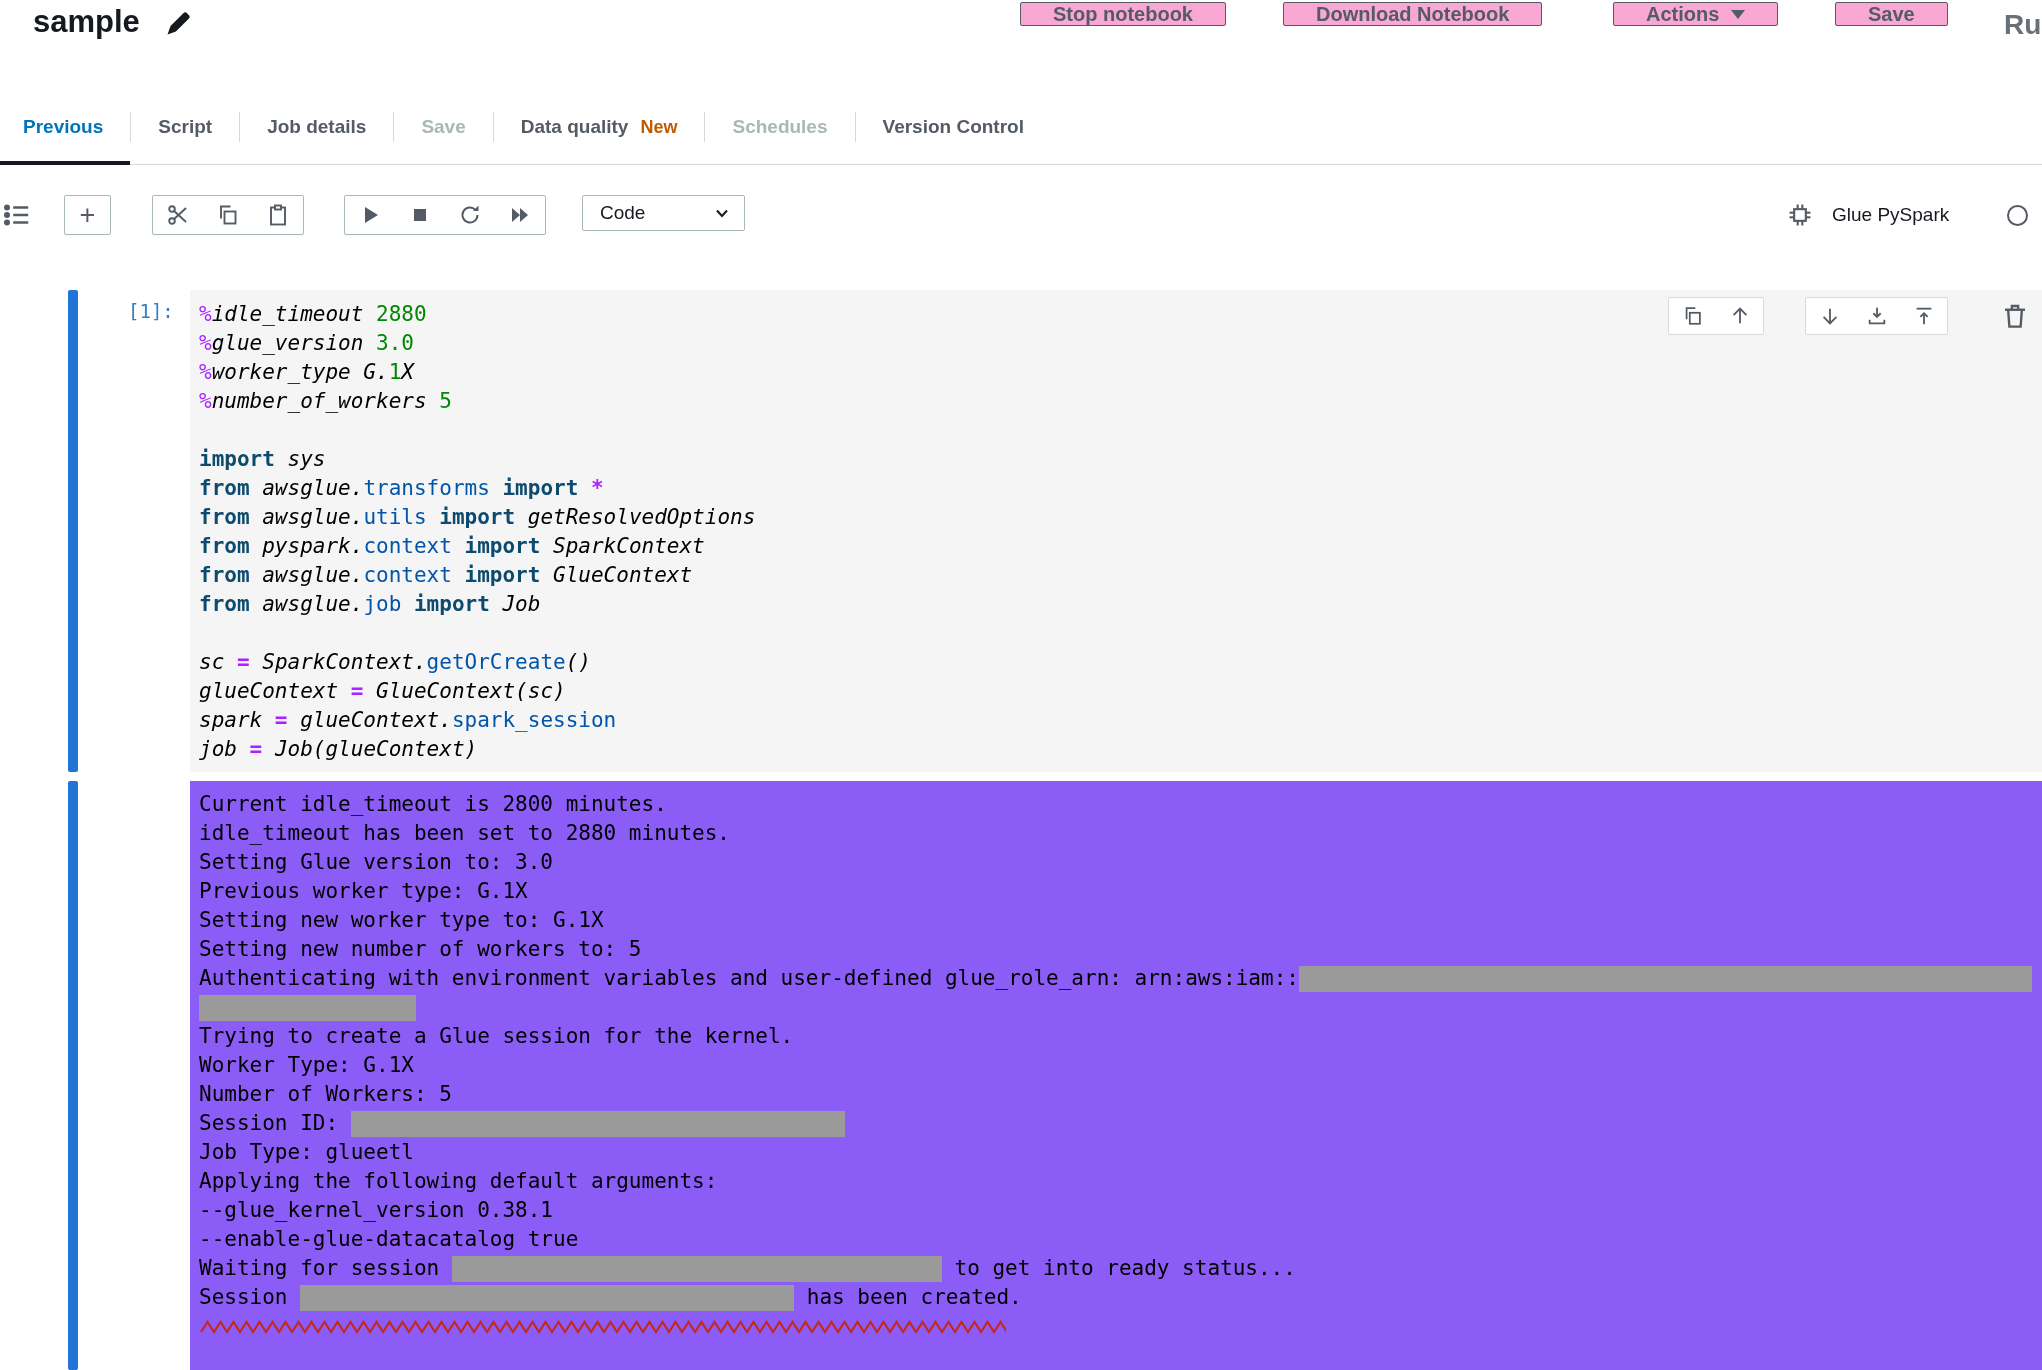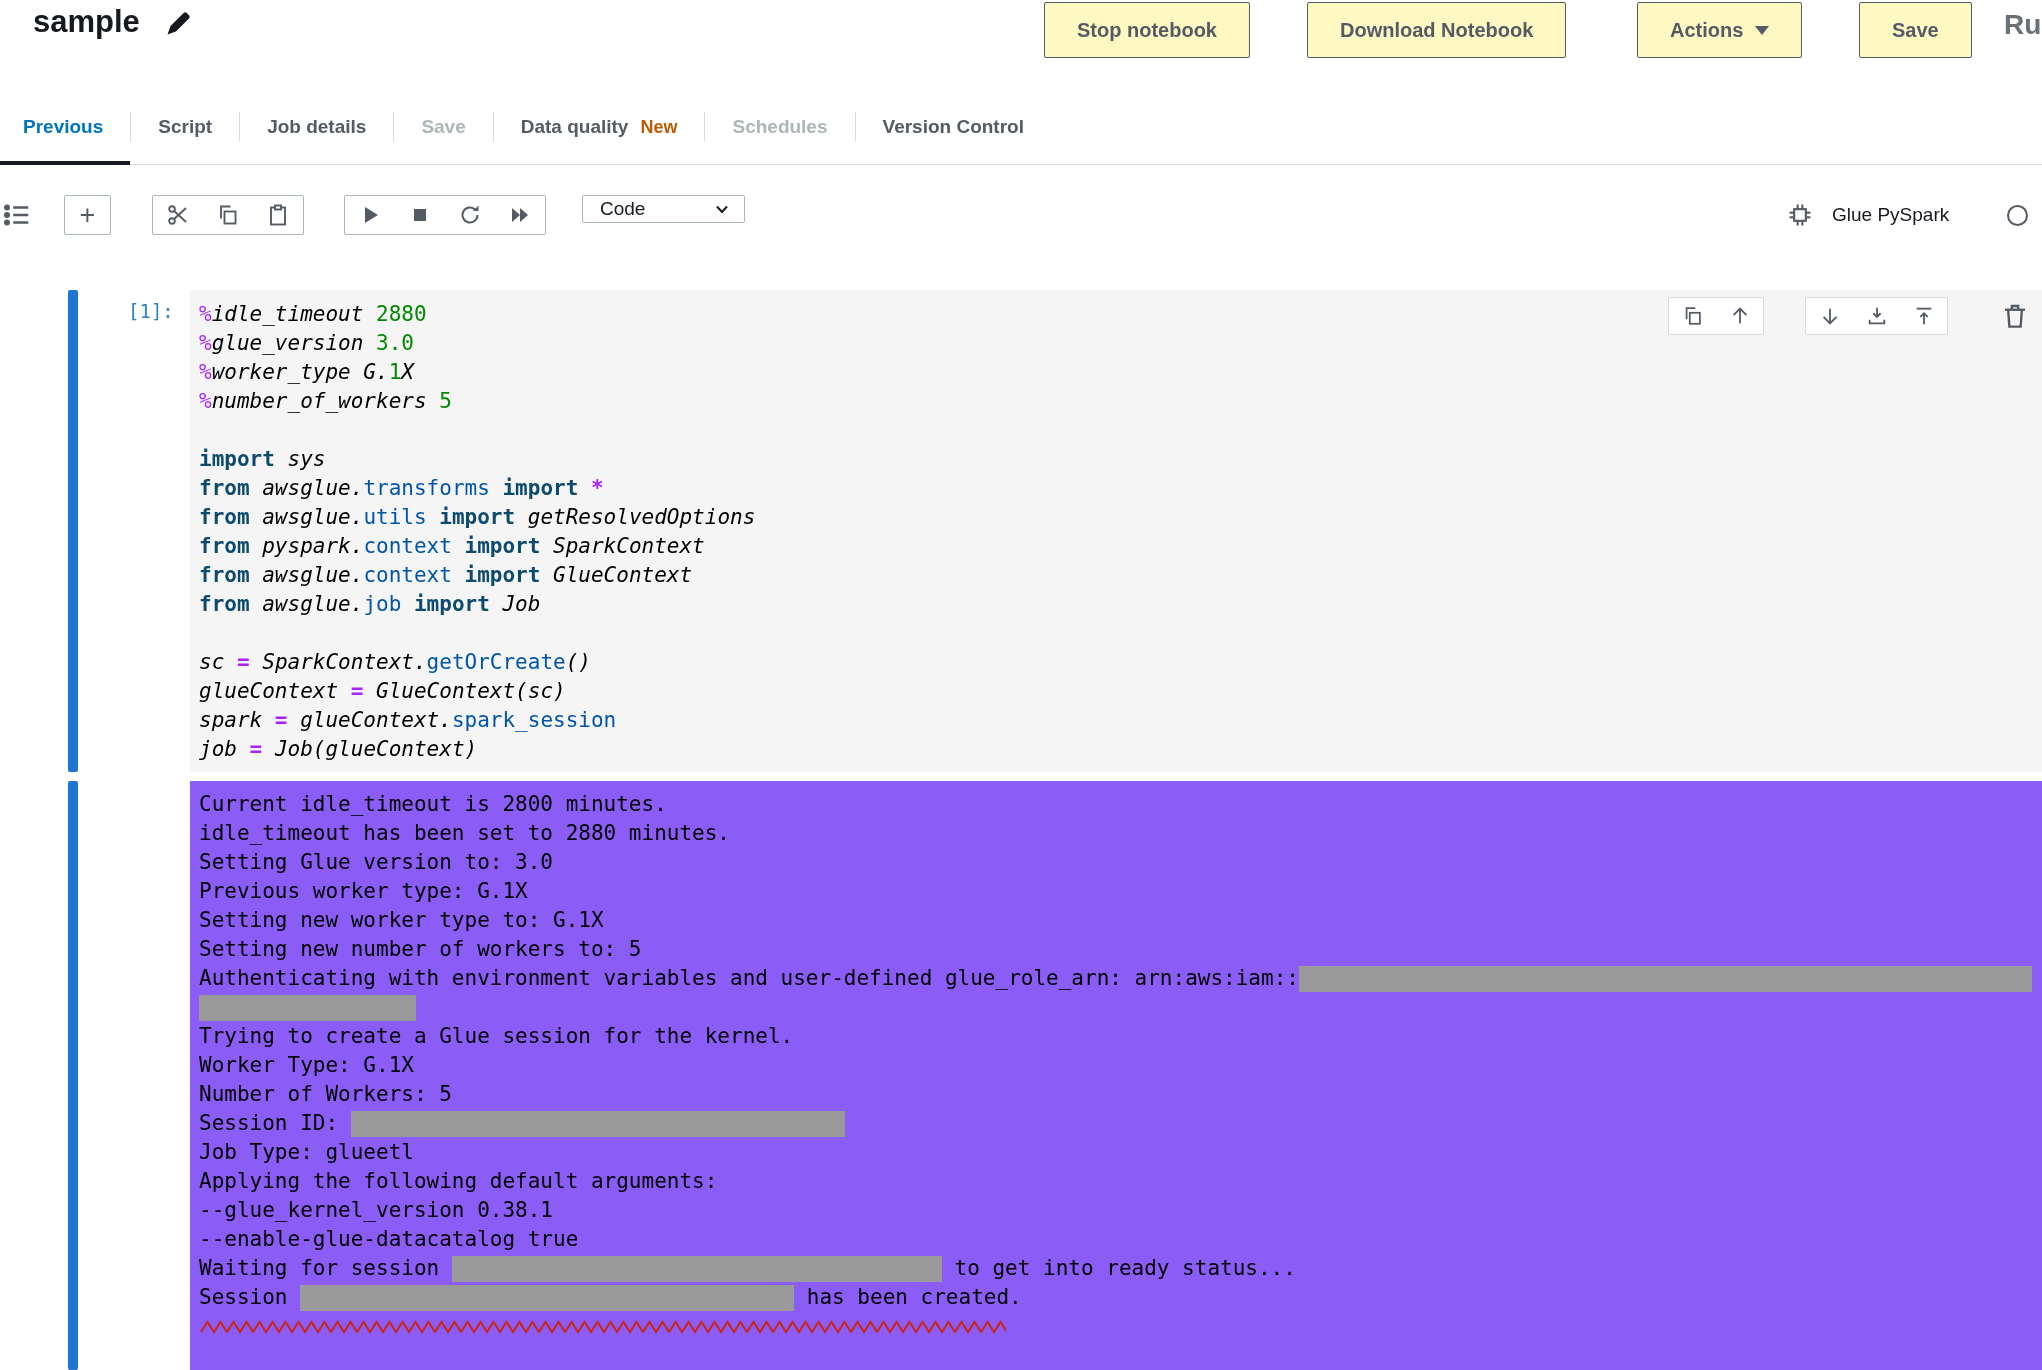--- a/index.html
+++ b/index.html
@@ -3,23 +3,23 @@
 <meta charset="utf-8">
 <style>
   * { margin:0; padding:0; box-sizing:border-box; }
   html,body { width:2042px; height:1370px; overflow:hidden; background:#fff;
               font-family:"Liberation Sans",sans-serif; color:#16191f; }
 
   
   .header { position:absolute; top:0; left:0; right:0; height:60px; background:#fff; }
   .nb-title { position:absolute; left:33px; top:4px; font-size:31px; font-weight:700; color:#16191f; }
   .pencil-btn { position:absolute; left:164px; top:8px; width:32px; height:32px; background:none; border:none; cursor:pointer; }
-  .awsbtn { position:absolute; top:2px; height:56px; background:#fef9c3; border:1px solid #545b64;
+  .awsbtn { position:absolute; top:2px; height:24px; background:#f9a8d4; border:1px solid #545b64;
             border-radius:2px; font-family:inherit; font-size:20px; font-weight:700; color:#545b64;
-            padding:0 32px; display:flex; align-items:center; gap:12px; cursor:pointer;margin-left:24px; }
+            padding:0 32px; display:flex; align-items:center; gap:12px; cursor:pointer; }
   .btn-stop { left:1020px; } .btn-download { left:1283px; } .btn-actions { left:1613px; } .btn-save { left:1835px; }
   .caret-down { width:0; height:0; border-left:7px solid transparent; border-right:7px solid transparent;
                 border-top:9px solid #545b64; display:inline-block; }
   .run-partial { position:absolute; left:2004px; top:9px; font-size:28px; font-weight:700; color:#687078;
                  background:none; border:none; font-family:inherit; }
 
   
   .tabbar { position:absolute; top:90px; left:0; right:0; height:75px; border-bottom:1px solid #d5dbdb;
             display:flex; align-items:stretch; background:#fff; }
   .tab { position:relative; display:flex; align-items:center; padding:0 27px; font-size:19px;
@@ -33,21 +33,21 @@
 
   
   .toolbar { position:absolute; top:191px; left:0; right:0; height:50px; background:#fff; }
   .toc-btn { position:absolute; left:2px; top:6px; width:36px; height:36px; background:none; border:none; cursor:pointer; }
   .tgroup { position:absolute; top:4px; height:40px; display:flex; border:1px solid #aab7b8;
             border-radius:2px; background:#fff; }
   .tbtn { width:50px; height:100%; display:flex; align-items:center; justify-content:center;
           background:none; border:none; cursor:pointer; color:#545b64; }
   .g-add { left:64px; } .g-add .tbtn { width:45px; font-size:27px; font-weight:400; color:#545b64; }
   .g-edit { left:152px; } .g-run { left:344px; }
-  .cellsel { position:absolute; left:582px; top:4px; width:163px; height:28px; border:1px solid #aab7b8;
+  .cellsel { position:absolute; left:582px; top:4px; width:163px; height:36px; border:1px solid #aab7b8;
              border-radius:2px; background:#fff; display:flex; align-items:center; justify-content:space-between;
              padding:0 14px 0 17px; font-size:19px; color:#16191f; cursor:pointer; }
   .kernel { position:absolute; left:1786px; top:2px; height:44px; display:flex; align-items:center; gap:18px; cursor:pointer; }
   .kernel-label { font-size:19px; color:#16191f; }
   .kernel-status { width:21px; height:21px; border:2px solid #545b64; border-radius:50%; margin-left:40px; background:#fff; }
 
   
   .scroll-fragment { position:absolute; left:460px; top:250px; height:14px; overflow:hidden;
                      font:21px/29px "DejaVu Sans Mono",monospace; color:#000; white-space:pre; }
 

